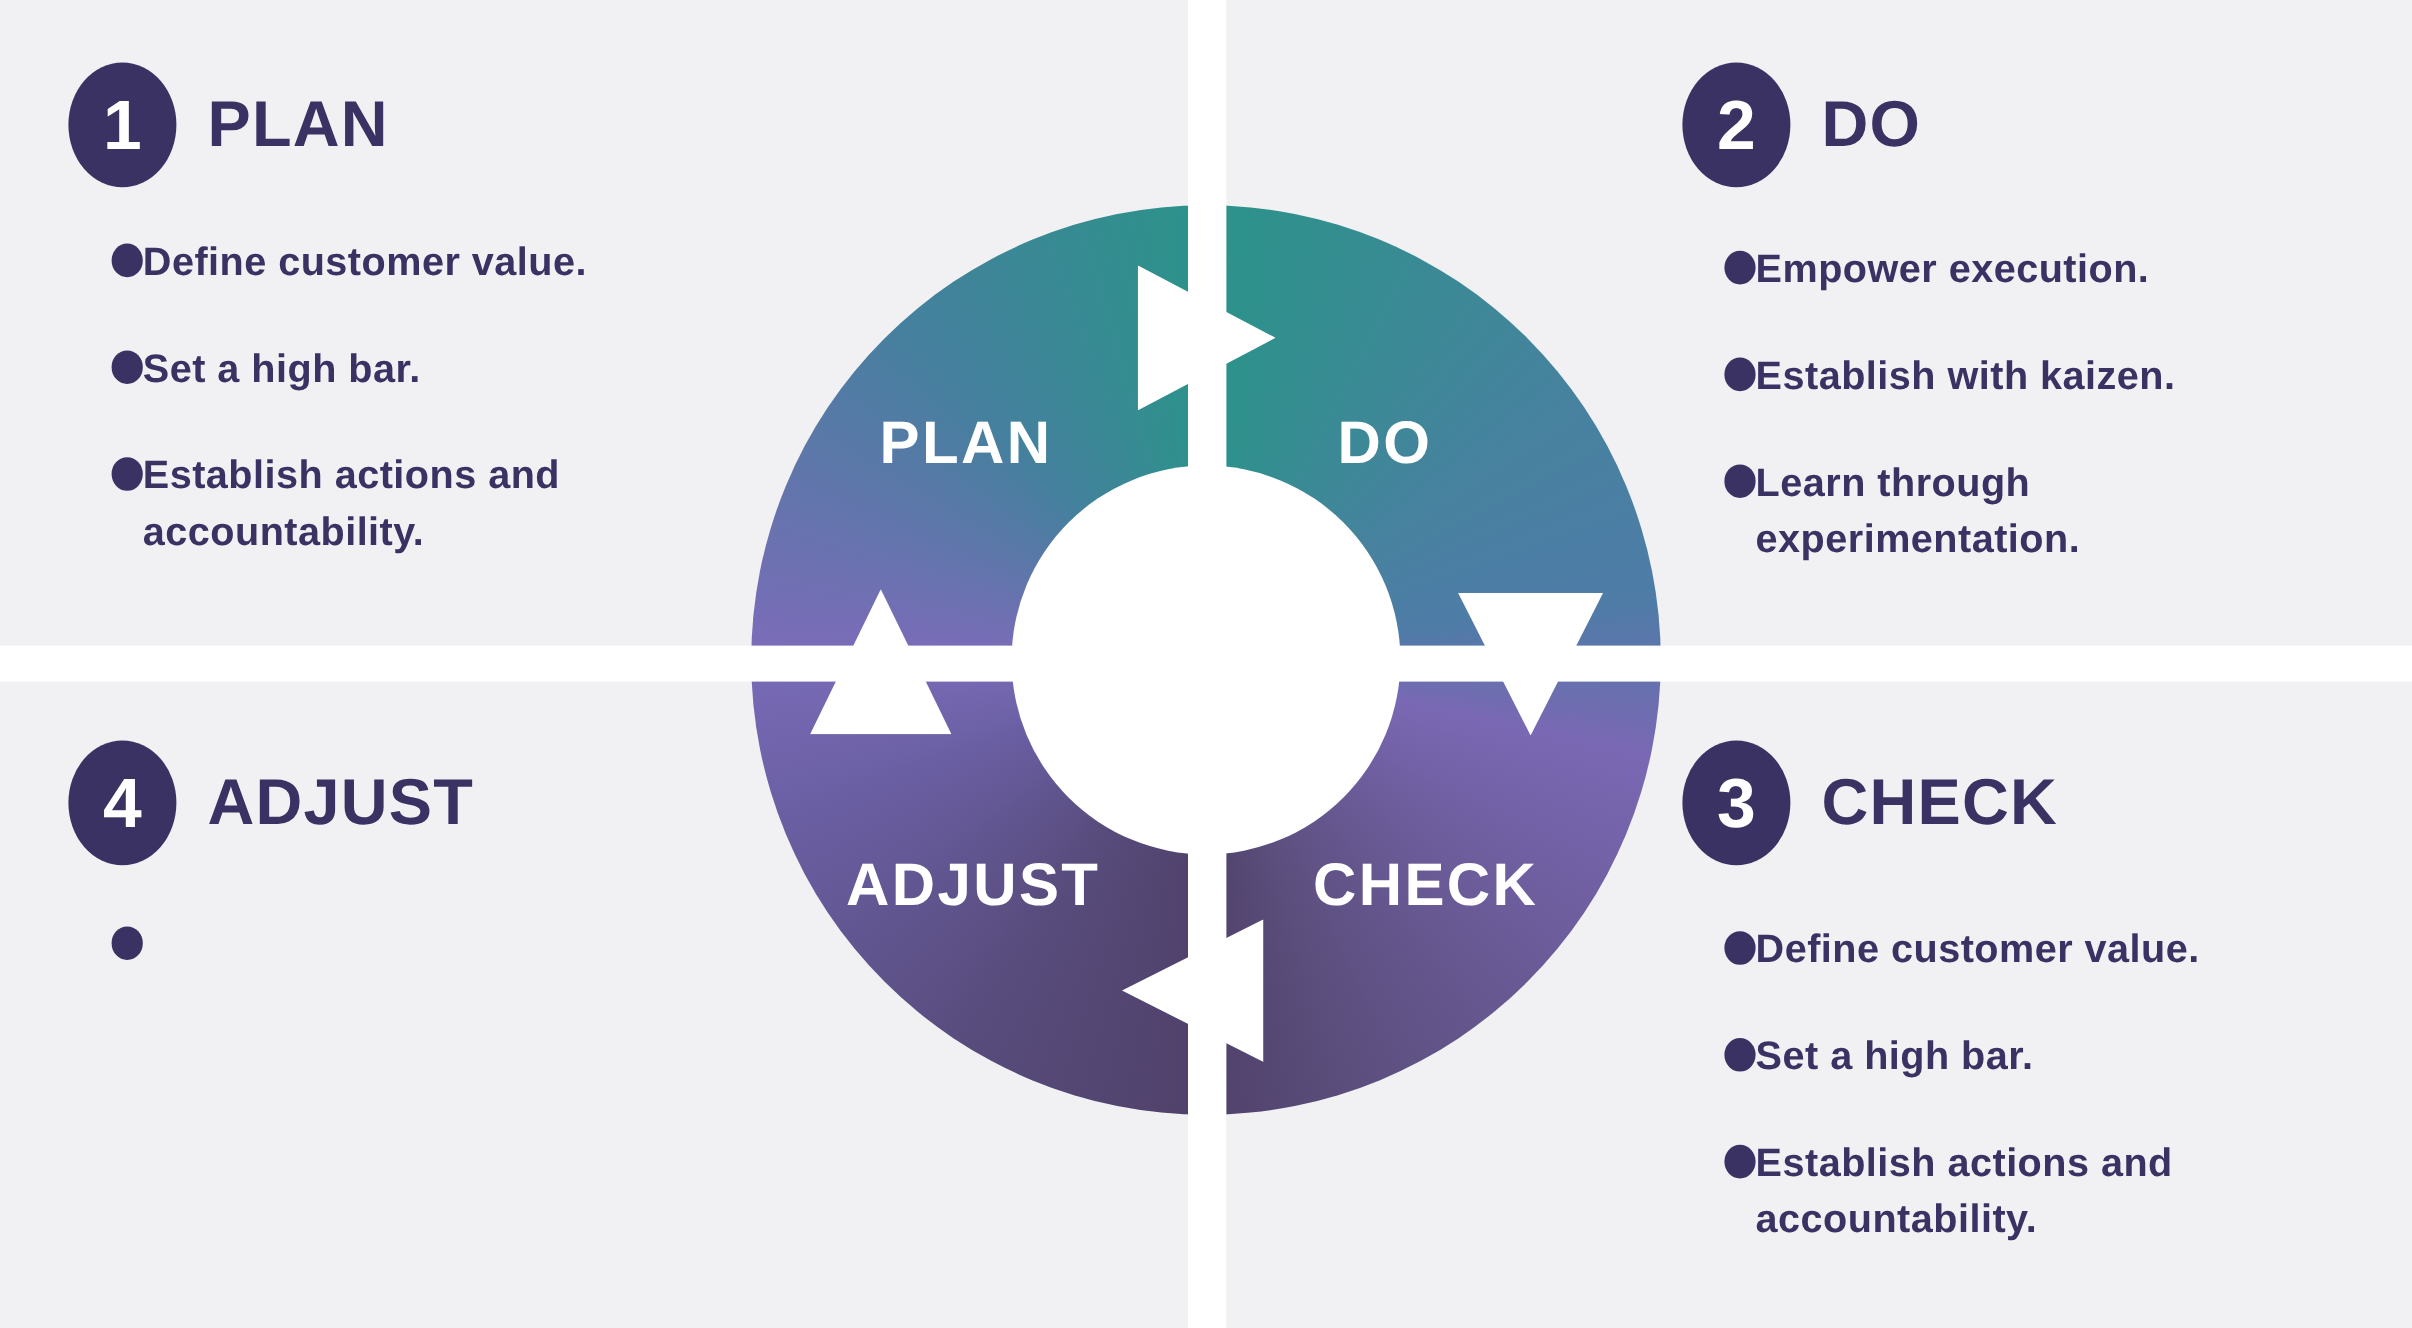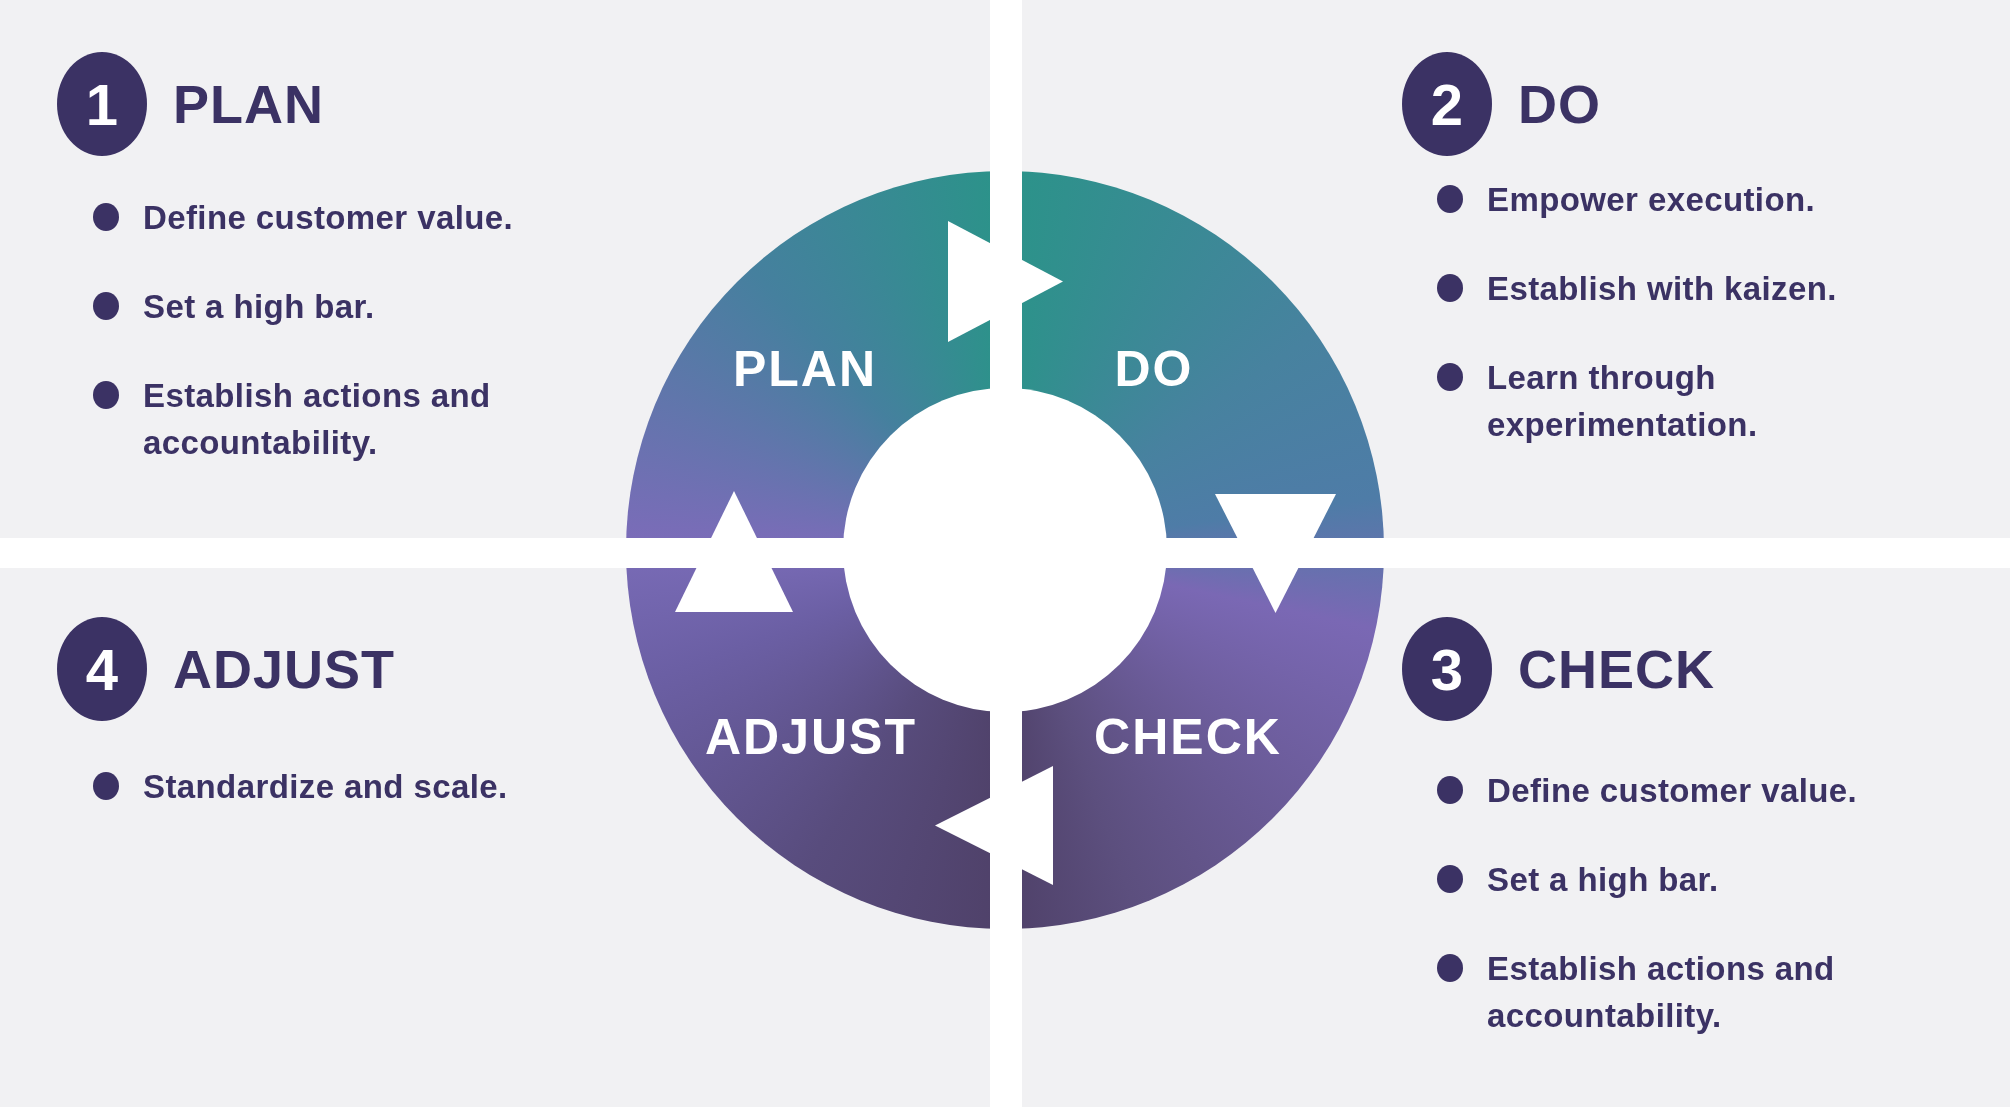--- a/index.html
+++ b/index.html
@@ -61,24 +61,24 @@
     font-size:58px; font-weight:bold;
   }
   .section-title {
     color:#3b3264; font-size:54px; font-weight:bold; letter-spacing:1px; white-space:nowrap;
   }
   .bullets {
     position:absolute; margin:0; padding:0; list-style:none;
     display:flex; flex-direction:column; gap:42px;
   }
   .bl-1 { left:93px;   top:194px; }
-  .bl-2 { left:1437px; top:176px; }
+  .bl-2 { left:1437px; top:200px; }
   .bl-3 { left:1437px; top:767px; }
   .bl-4 { left:93px;   top:763px; }
-  .bullet { display:flex; gap:24px; }
+  .bullet { display:flex; }
   .dot {
     flex:0 0 auto; width:26px; height:28px; border-radius:50%;
     background:#3b3264; margin-top:9px;
   }
   .bullet-text {
     color:#3b3264; font-size:33px; font-weight:bold;
     line-height:47px; letter-spacing:0.4px; max-width:460px;
   }
 </style>
 </head>
@@ -158,17 +158,16 @@
     </li>
   </ul>
 
   <div class="section-header sh-4">
     <div class="badge">4</div>
     <div class="section-title">ADJUST</div>
   </div>
   <ul class="bullets bl-4">
     <li class="bullet">
       <span class="dot"></span>
-      <span class="bullet-text">Standardize and scale.</span>
     </li>
   </ul>
 
 </div>
 
 </body></html>

